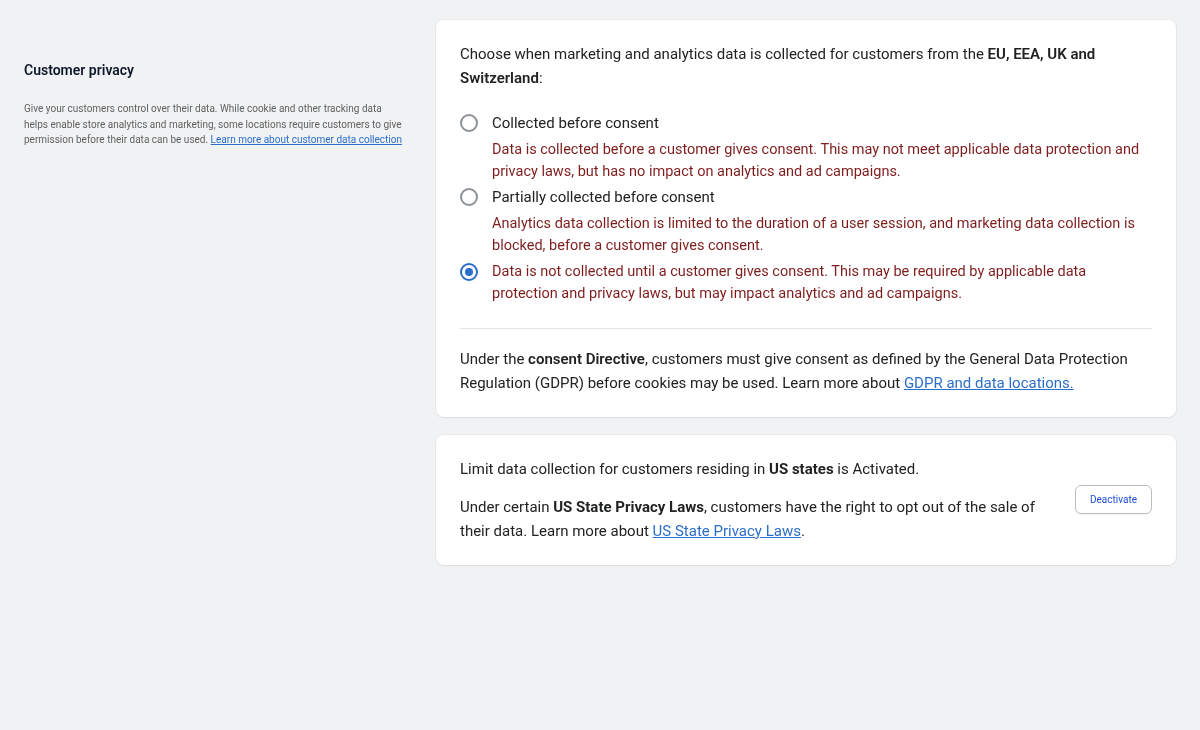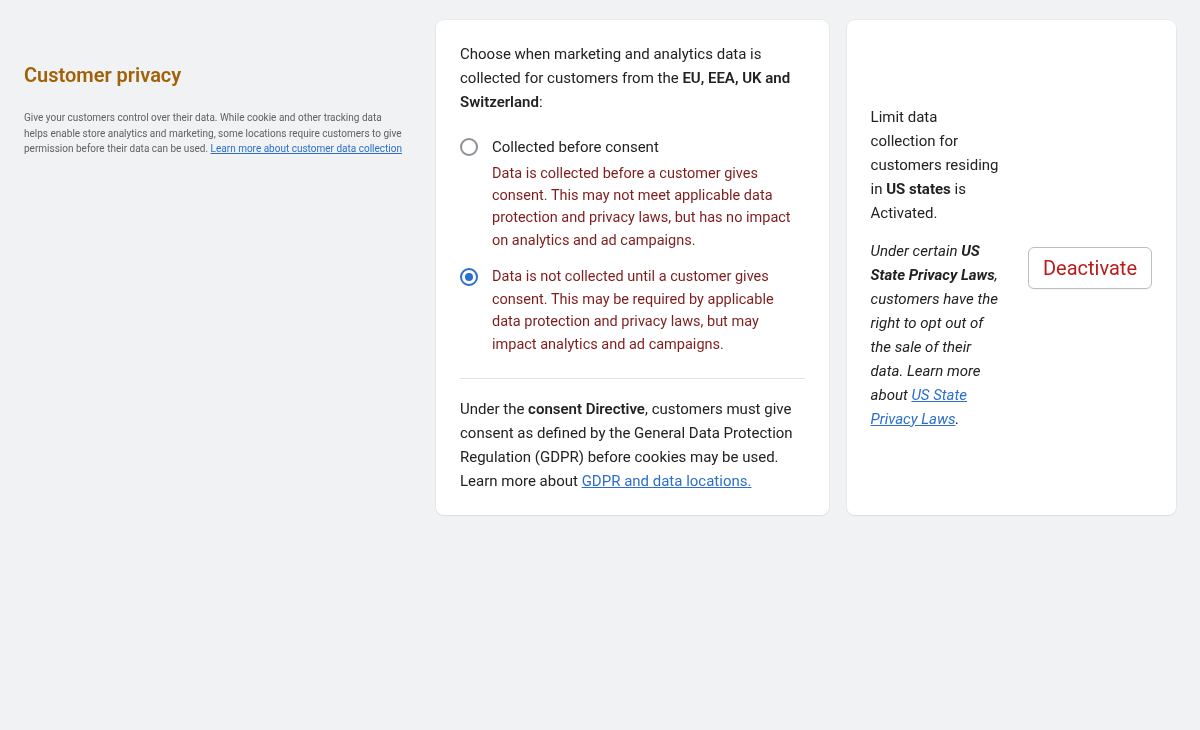--- a/index.html
+++ b/index.html
@@ -21,60 +21,60 @@
       display: flex;
       gap: 20px;
       padding: 20px 24px 20px 24px;
     }
     .sidebar {
       width: 392px;
       padding-top: 40px;
       padding-right: 8px;
     }
     .sidebar-title {
-      font-size: 20px;
+      font-size: 14px;
       font-weight: 600;
-      color: #a16207;
+      color: #0f172a;
       margin-bottom: 20px;
     }
     .sidebar-desc {
       color: #616161;
       font-size: 10px;
       line-height: 1.55;
     }
     .link {
       color: #2c6ecb;
       text-decoration: underline;
       cursor: pointer;
     }
     .main {
       flex: 1;
       display: flex;
-      flex-direction: row;
+      flex-direction: column;
       gap: 18px;
     }
     .card {
       background: #fff;
       border-radius: 8px;
       box-shadow: 0 0 0 1px rgba(0,0,0,0.03), 0 1px 2px rgba(0,0,0,0.06);
       padding: 22px 24px;
     }
     .intro-line {
       font-size: 15px;
       color: #202223;
       margin-bottom: 22px;
       line-height: 1.6;
     }
     .intro-line b {
       font-weight: 600;
     }
     .radio-group {
       display: flex;
       flex-direction: column;
-      gap: 14px;
+      gap: 3px;
     }
     .radio-option {
       display: flex;
       gap: 14px;
       align-items: flex-start;
     }
     .radio-circle {
       width: 18px;
       height: 18px;
       border-radius: 50%;
@@ -132,29 +132,28 @@
       gap: 28px;
     }
     .card2-text {
       flex: 1;
       font-size: 15px;
       color: #202223;
       line-height: 1.6;
     }
     .card2-text p + p {
       margin-top: 14px;
-      font-style: italic;
     }
     .btn {
       background: #fff;
       border: 1px solid #babfc3;
       border-radius: 6px;
       padding: 8px 14px;
-      font-size: 20px;
-      color: #b91c1c;
+      font-size: 10px;
+      color: #1d4ed8;
       cursor: pointer;
       font-family: inherit;
       box-shadow: 0 1px 0 rgba(0,0,0,0.04);
     }
   </style>
 </head>
 <body>
 
 <div class="page">
 
@@ -176,20 +175,27 @@
       <div class="radio-group">
 
         <div class="radio-option">
           <span class="radio-circle"></span>
           <div class="radio-content">
             <div class="radio-label">Collected before consent</div>
             <div class="radio-desc">Data is collected before a customer gives consent. This may not meet applicable data protection and privacy laws, but has no impact on analytics and ad campaigns.</div>
           </div>
         </div>
 
+        <div class="radio-option">
+          <span class="radio-circle"></span>
+          <div class="radio-content">
+            <div class="radio-label">Partially collected before consent</div>
+            <div class="radio-desc">Analytics data collection is limited to the duration of a user session, and marketing data collection is blocked, before a customer gives consent.</div>
+          </div>
+        </div>
 
         <div class="radio-option">
           <span class="radio-circle selected"></span>
           <div class="radio-content">
             <div class="radio-desc">Data is not collected until a customer gives consent. This may be required by applicable data protection and privacy laws, but may impact analytics and ad campaigns.</div>
           </div>
         </div>
 
       </div>
 

